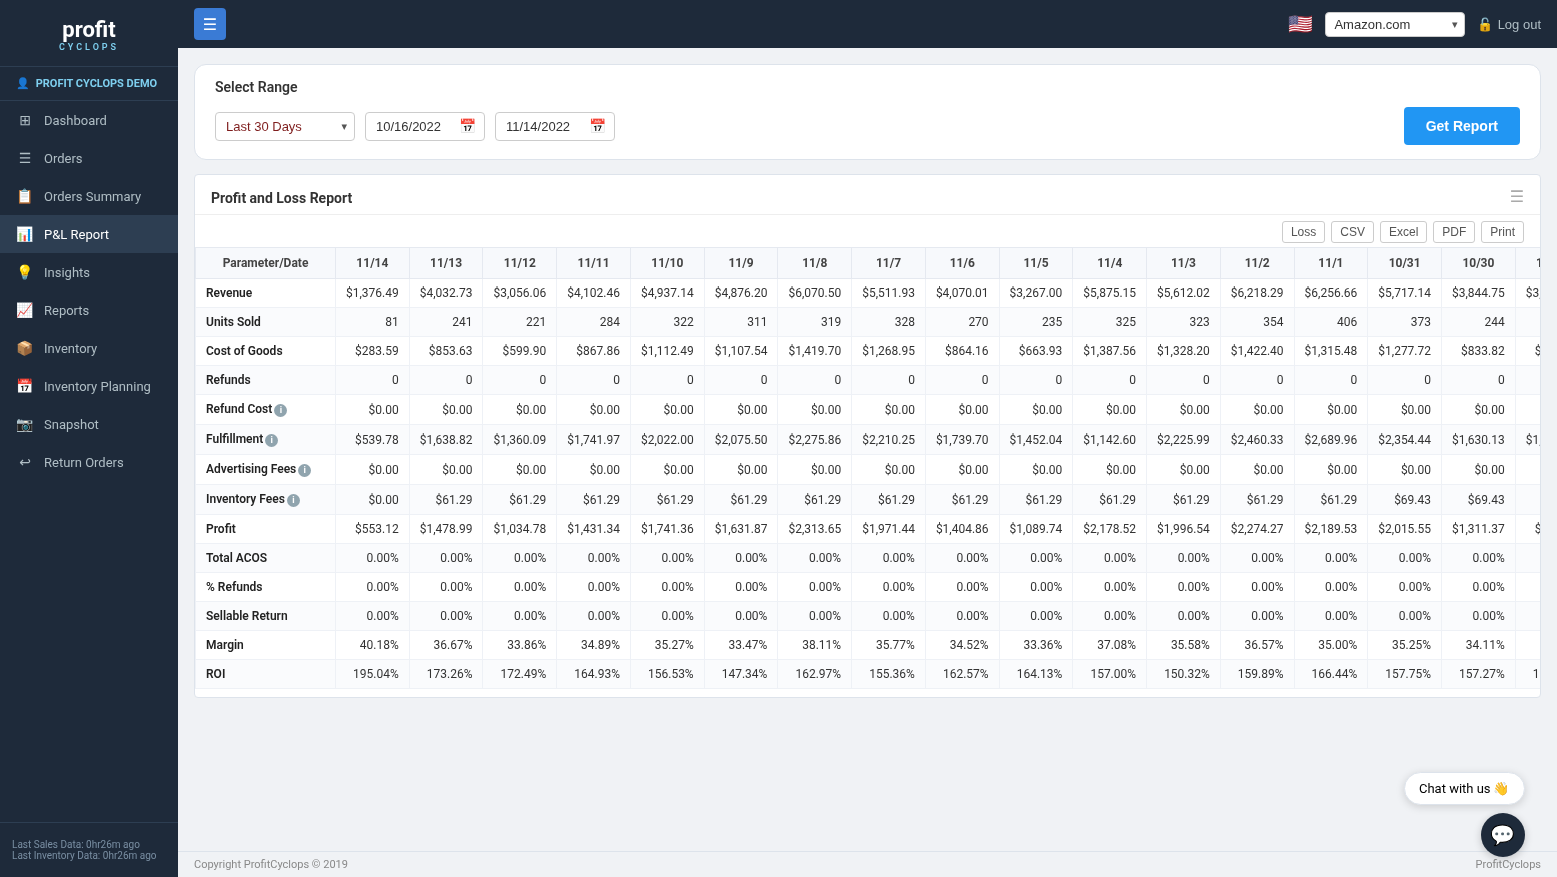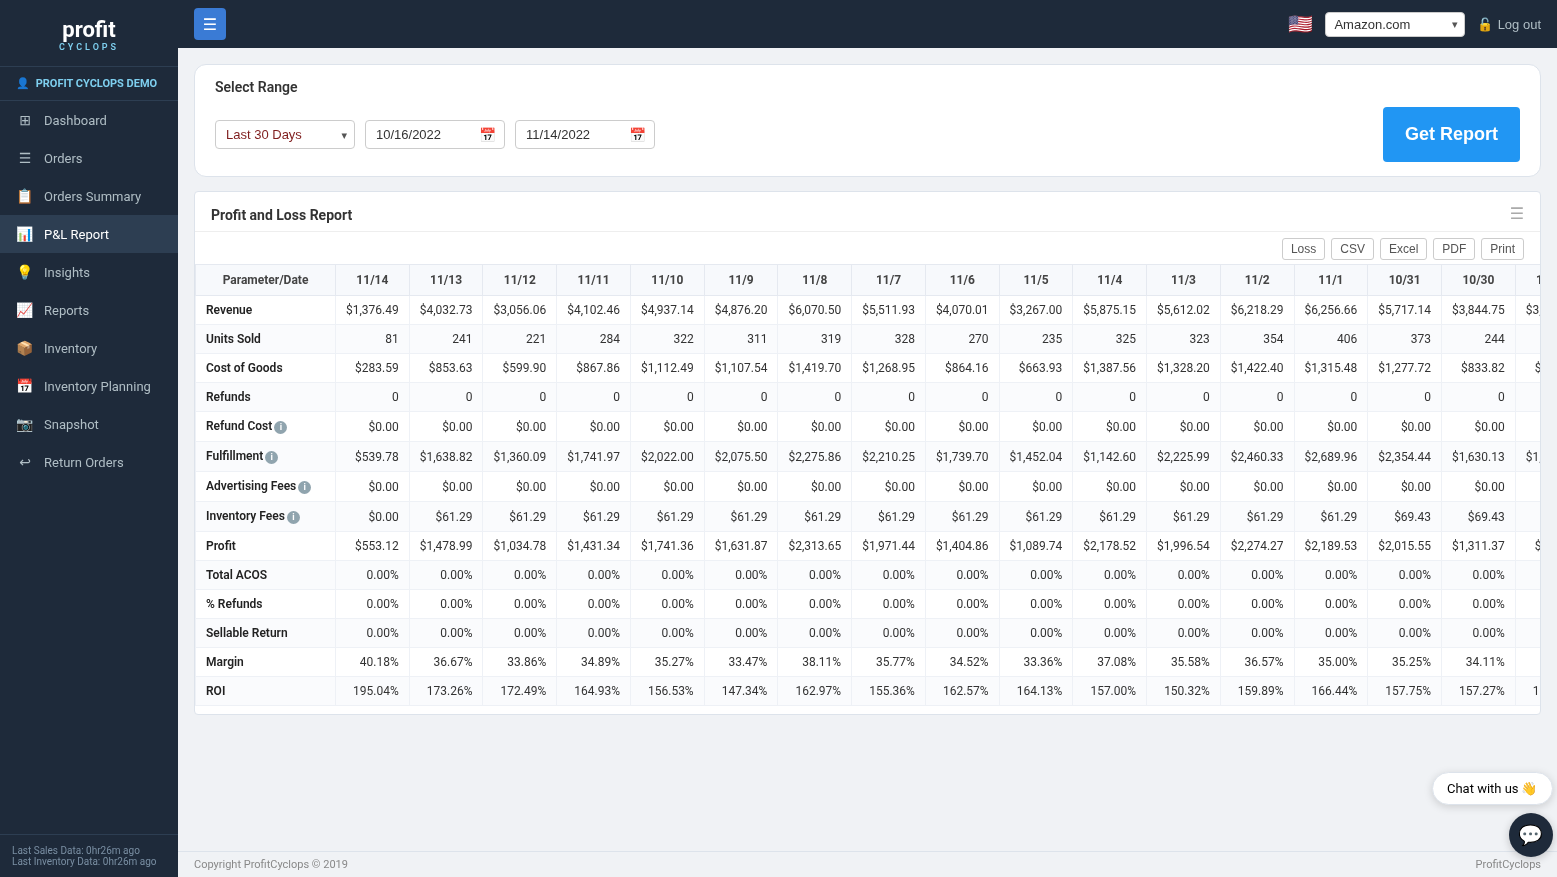--- a/index.html
+++ b/index.html
@@ -50,21 +50,21 @@
       padding: 11px 16px;
       cursor: pointer;
       color: #b0bec5;
       font-size: 13px;
       transition: background 0.15s;
     }
     .nav-item.active { background: #2d3e52; color: #fff; }
     .nav-item .nav-icon { font-size: 14px; width: 18px; text-align: center; }
     #sidebar-footer {
       margin-top: auto;
-      padding: 10px 12px;
+      padding: 16px 12px;
       font-size: 10px;
       color: #7a8fa3;
       border-top: 1px solid #2d3e52;
     }
 
     
     #main {
       flex: 1;
       display: flex;
       flex-direction: column;
@@ -192,36 +192,36 @@
       position: relative;
       display: flex;
       align-items: center;
     }
     .date-input {
       border: 1px solid #ccc;
       border-radius: 4px;
       padding: 6px 30px 6px 10px;
       font-size: 13px;
       color: #333;
-      width: 140px;
+      width: 120px;
     }
     .cal-icon {
       position: absolute;
       right: 8px;
       color: #888;
       font-size: 14px;
       cursor: pointer;
     }
     #get-report-btn {
       background: #2196f3;
       color: #fff;
       border: none;
       border-radius: 4px;
-      padding: 17px 22px;
-      font-size: 18px;
+      padding: 11px 22px;
+      font-size: 14px;
       font-weight: 600;
       cursor: pointer;
       margin-left: auto;
     }
 
     
     #report-box {
       background: #fff;
       border: 1px solid #dde3eb;
       border-radius: 4px;
@@ -313,21 +313,21 @@
       justify-content: space-between;
       font-size: 11px;
       color: #888;
       border-top: 1px solid #dde3eb;
     }
 
     
     #chat-widget {
       position: fixed;
       bottom: 20px;
-      right: 4px;
+      right: 32px;
       display: flex;
       flex-direction: column;
       align-items: flex-end;
       gap: 8px;
       z-index: 999;
     }
     #chat-bubble {
       background: #fff;
       border: 1px solid #dde3eb;
       border-radius: 20px;

